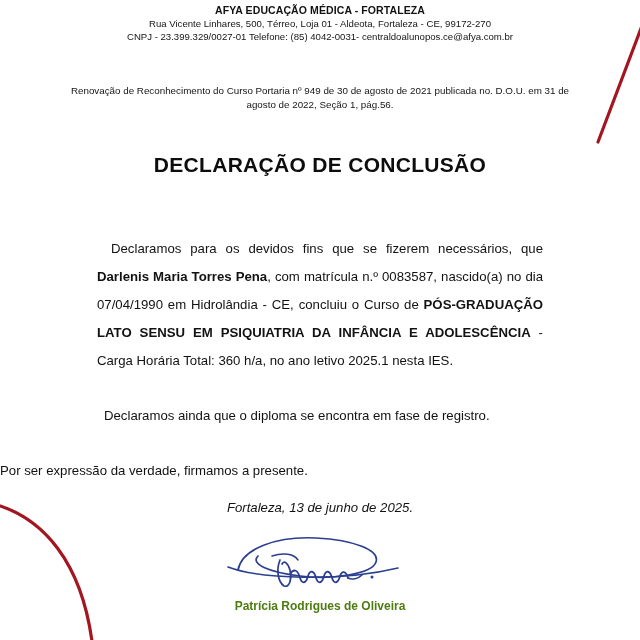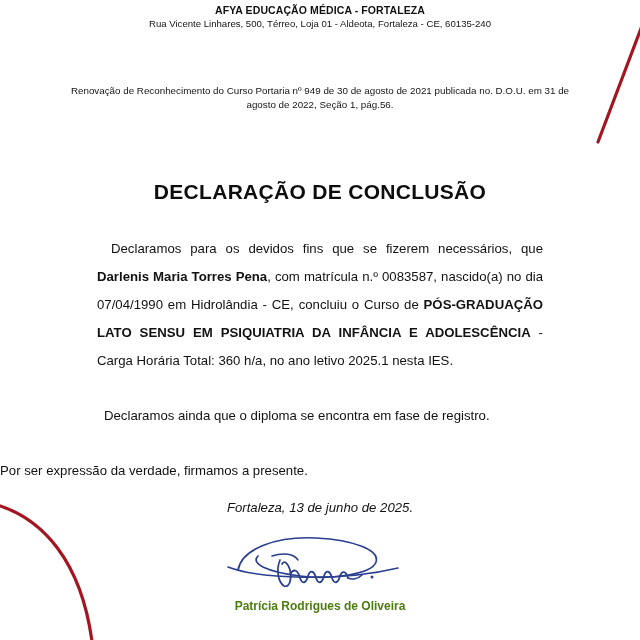--- a/index.html
+++ b/index.html
@@ -71,21 +71,20 @@
   .doc-title {
     position: absolute;
     top: 153px;
     left: 0;
     width: 640px;
     text-align: center;
     font-size: 21px;
     font-weight: bold;
     letter-spacing: 0.3px;
     color: #0d0d0d;
-    margin-top: 27px;
   }
 
   
   .body-block {
     position: absolute;
     top: 228px;
     left: 90px;
     width: 460px;
   }
   .para {
@@ -164,21 +163,22 @@
 
 <div class="page">
 
   <svg class="decor" viewBox="0 0 640 640" width="640" height="640" aria-hidden="true">
     <path d="M 660 -22 L 598 142" stroke="#a31621" stroke-width="3.2" fill="none" stroke-linecap="round"></path>
     <path d="M -10 503 C 40 515, 86 560, 94 660" stroke="#a31621" stroke-width="3.2" fill="none" stroke-linecap="round"></path>
   </svg>
 
   <div class="header">
     <div class="org-name">AFYA EDUCAÇÃO MÉDICA - FORTALEZA</div>
-    <div class="org-addr">Rua Vicente Linhares, 500, Térreo, Loja 01 - Aldeota, Fortaleza - CE, 60135-240</div>
+    <div class="org-addr">Rua Vicente Linhares, 500, Térreo, Loja 01 - Aldeota, Fortaleza - CE, 99172-270</div>
+    <div class="org-cnpj">CNPJ - 23.399.329/0027-01 Telefone: (85) 4042-0031- centraldoalunopos.ce@afya.com.br</div>
   </div>
 
   <div class="recognition">
     <span>Renovação de Reconhecimento do Curso Portaria nº 949 de 30 de agosto de 2021 publicada no.</span>
     <span>D.O.U. em 31 de agosto  de 2022, Seção 1, pág.56.</span>
   </div>
 
   <div class="doc-title">DECLARAÇÃO DE CONCLUSÃO</div>
 
   <div class="body-block">

